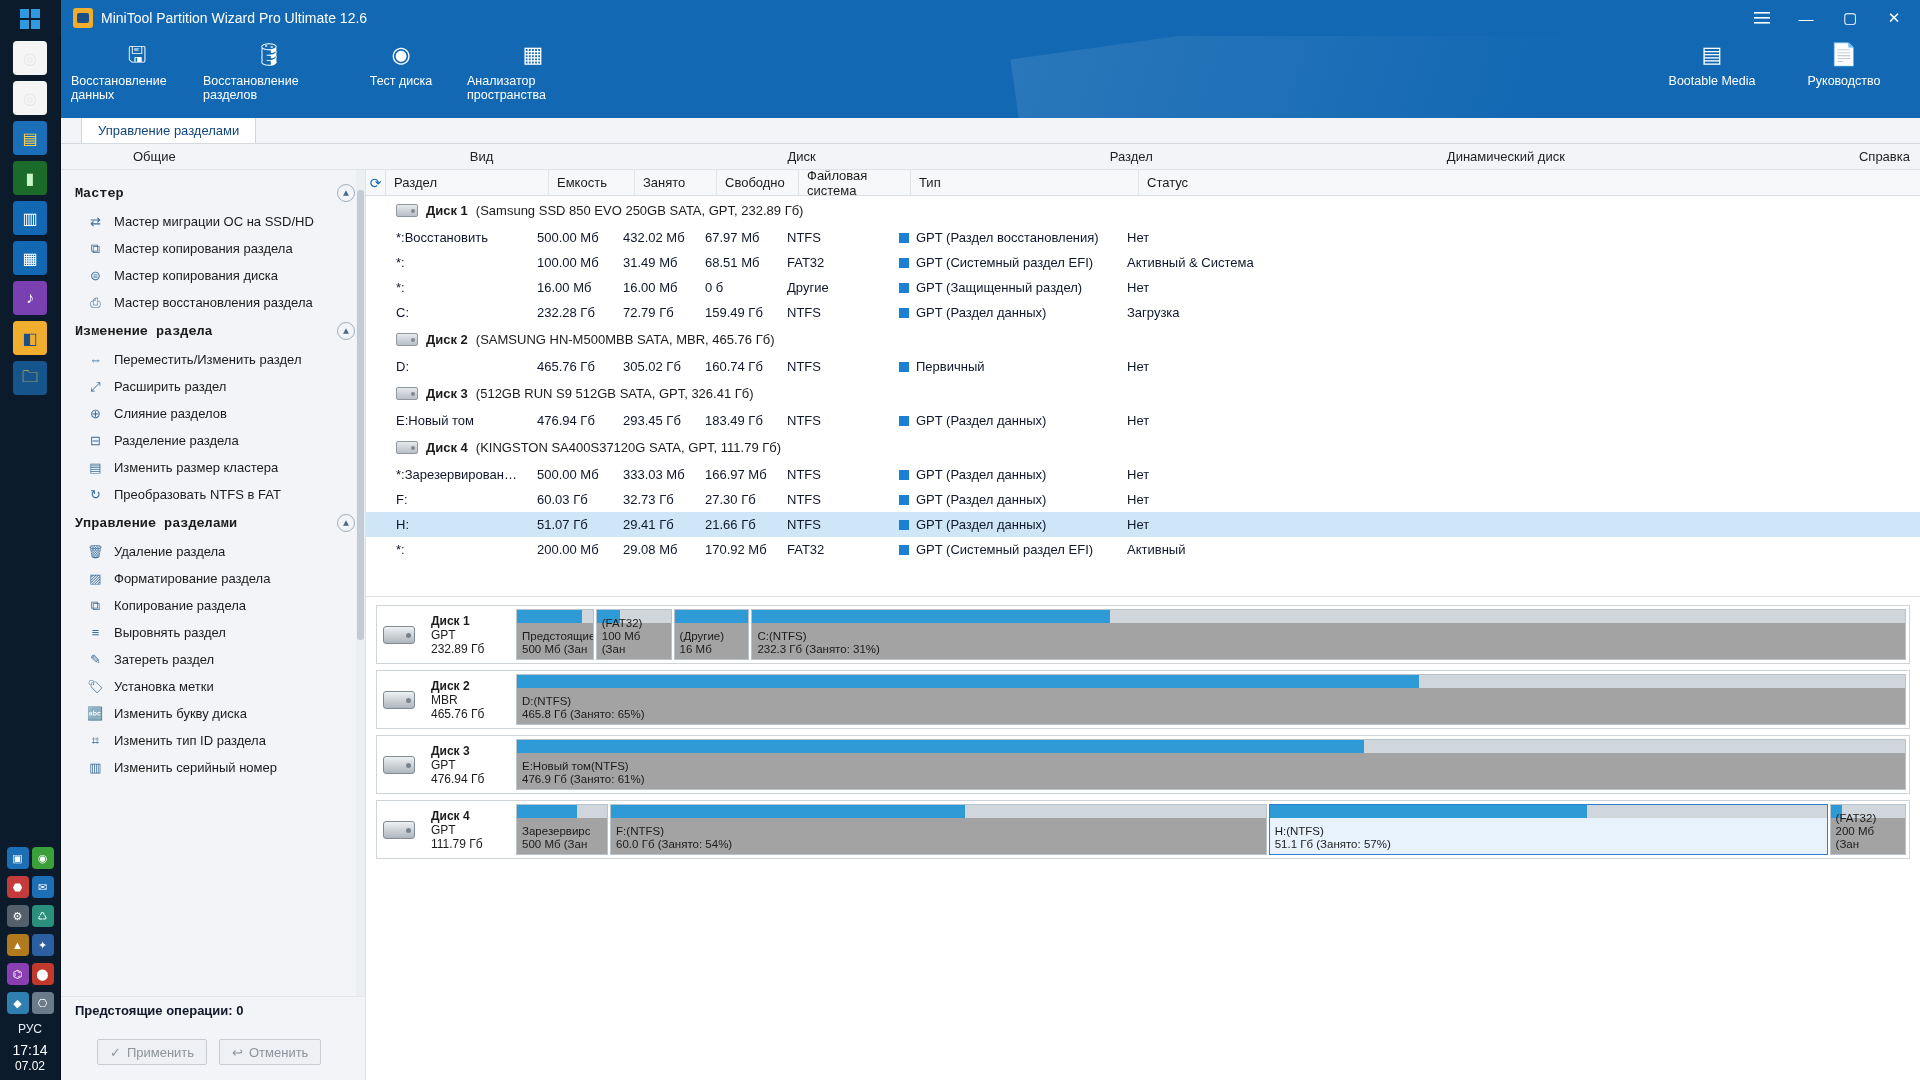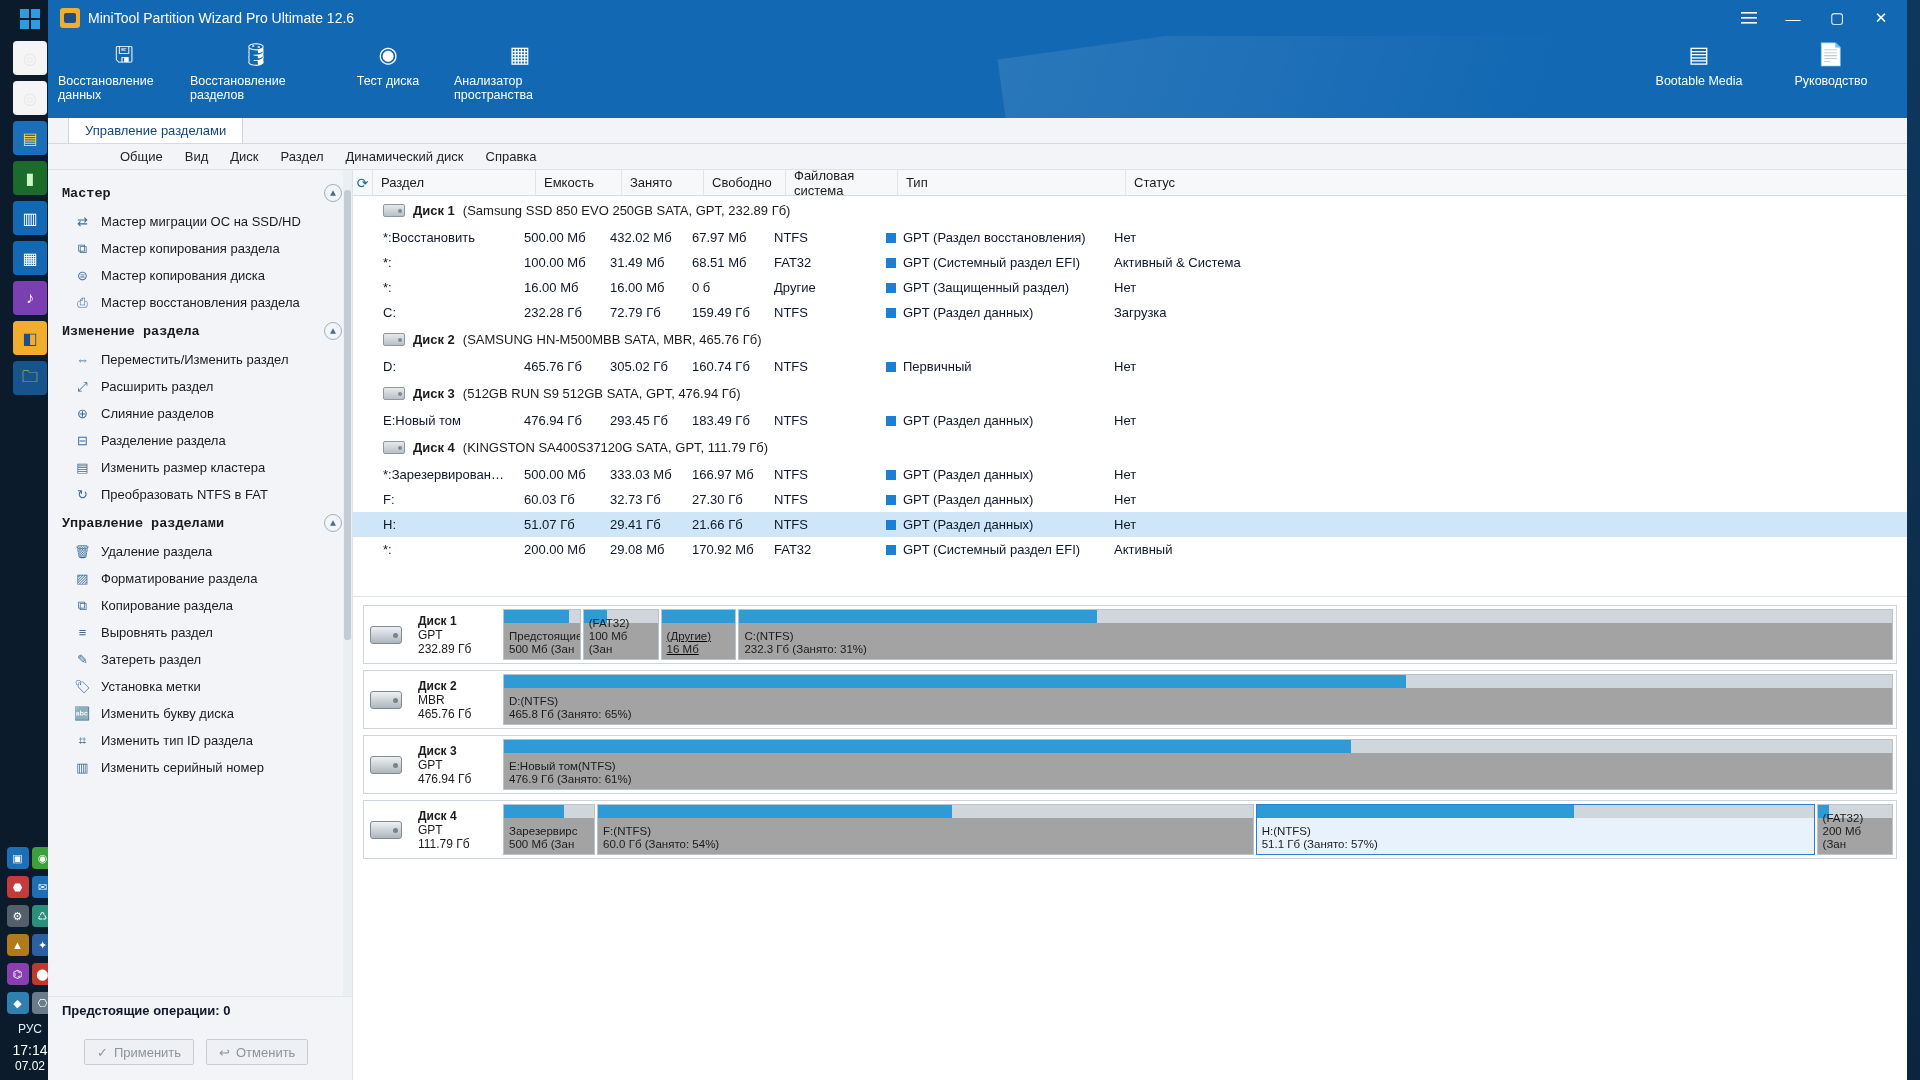--- a/index.html
+++ b/index.html
@@ -37,21 +37,21 @@
   .tray {
     margin-top: auto; width: 61px; padding-bottom: 6px;
     display: flex; flex-direction: column; align-items: center; gap: 2px;
   }
   .tray-lang { color: #e6eef6; font-size: 12px; padding: 4px 0; }
   .tray-clock { color: #fff; font-size: 14px; line-height: 16px; text-align: center; }
   .tray-clock div:last-child { font-size: 12px; }
 
   
   .app {
-    position: absolute; left: 48px; top: 0; width: 1859px; height: 1080px;
+    position: absolute; left: 61px; top: 0; width: 1859px; height: 1080px;
     background: #f2f4f7;
     display: flex; flex-direction: column;
   }
   .titlebar {
     height: 36px; background: #1268b3; color: #fff;
     display: flex; align-items: center; padding: 0 4px 0 12px;
     font-size: 14px;
   }
   .titlebar .tlogo {
     width: 20px; height: 20px; margin-right: 8px; border-radius: 3px;
@@ -90,21 +90,21 @@
     height: 26px; background: #f2f4f7; display: flex; align-items: flex-end;
     padding-left: 20px; border-bottom: 1px solid #d5dae0;
   }
   .tab {
     height: 26px; line-height: 26px; padding: 0 16px; font-size: 13px;
     background: #fff; border: 1px solid #cfd5db; border-bottom: none;
     color: #13467a;
   }
   .menubar {
     height: 26px; background: #f2f4f7; display: flex; align-items: center;
-    padding-left: 62px; gap: 2px; border-bottom: 1px solid #dfe3e8;
+    padding-left: 62px; gap: 2px; border-bottom: 1px solid #dfe3e8; justify-content: space-between;
   }
   .menu-item { padding: 3px 10px; font-size: 13px; color: #222; }
 
   
   .body { flex: 1; display: flex; min-height: 0; background: #f2f4f7; }
 
   
   .sidebar {
     width: 305px; background: #f2f4f7; border-right: 1px solid #dfe3e8;
     display: flex; flex-direction: column; position: relative;
@@ -518,21 +518,21 @@
               <div class="cell c-cap">465.76 Гб</div>
               <div class="cell c-used">305.02 Гб</div>
               <div class="cell c-free">160.74 Гб</div>
               <div class="cell c-fs">NTFS</div>
               <div class="cell c-type"><span class="type-sq"></span>Первичный</div>
               <div class="cell c-stat">Нет</div>
             </div>
             <div class="disk-row">
               <span class="disk-ico"></span>
               <span class="label">Диск 3</span>
-              <span class="meta">(512GB RUN S9 512GB SATA, GPT, 476.94 Гб)</span>
+              <span class="meta">(512GB RUN S9 512GB SATA, GPT, 326.41 Гб)</span>
             </div>
             <div class="part-row">
               <div class="cell c-part">E:Новый том</div>
               <div class="cell c-cap">476.94 Гб</div>
               <div class="cell c-used">293.45 Гб</div>
               <div class="cell c-free">183.49 Гб</div>
               <div class="cell c-fs">NTFS</div>
               <div class="cell c-type"><span class="type-sq"></span>GPT (Раздел данных)</div>
               <div class="cell c-stat">Нет</div>
             </div>
@@ -599,21 +599,21 @@
                   <div class="ptext">Предстоящие</div>
                   <div class="ptext">500 Мб (Зан</div>
                 </div>
                 <div class="pbox" style="flex: 65 0 0px;">
                   <div class="pbar">
                     <i style="width: 31%;"></i>
                   </div>
                   <div class="ptext">(FAT32)</div>
                   <div class="ptext">100 Мб (Зан</div>
                 </div>
-                <div class="pbox" style="flex: 65 0 0px; text-decoration: underline;">
+                <div class="pbox" style="flex: 65 0 0px;">
                   <div class="pbar">
                     <i style="width: 100%;"></i>
                   </div>
                   <div class="ptext">(Другие)</div>
                   <div class="ptext">16 Мб</div>
                 </div>
                 <div class="pbox" style="flex: 1164 0 0px;">
                   <div class="pbar">
                     <i style="width: 31%;"></i>
                   </div>

